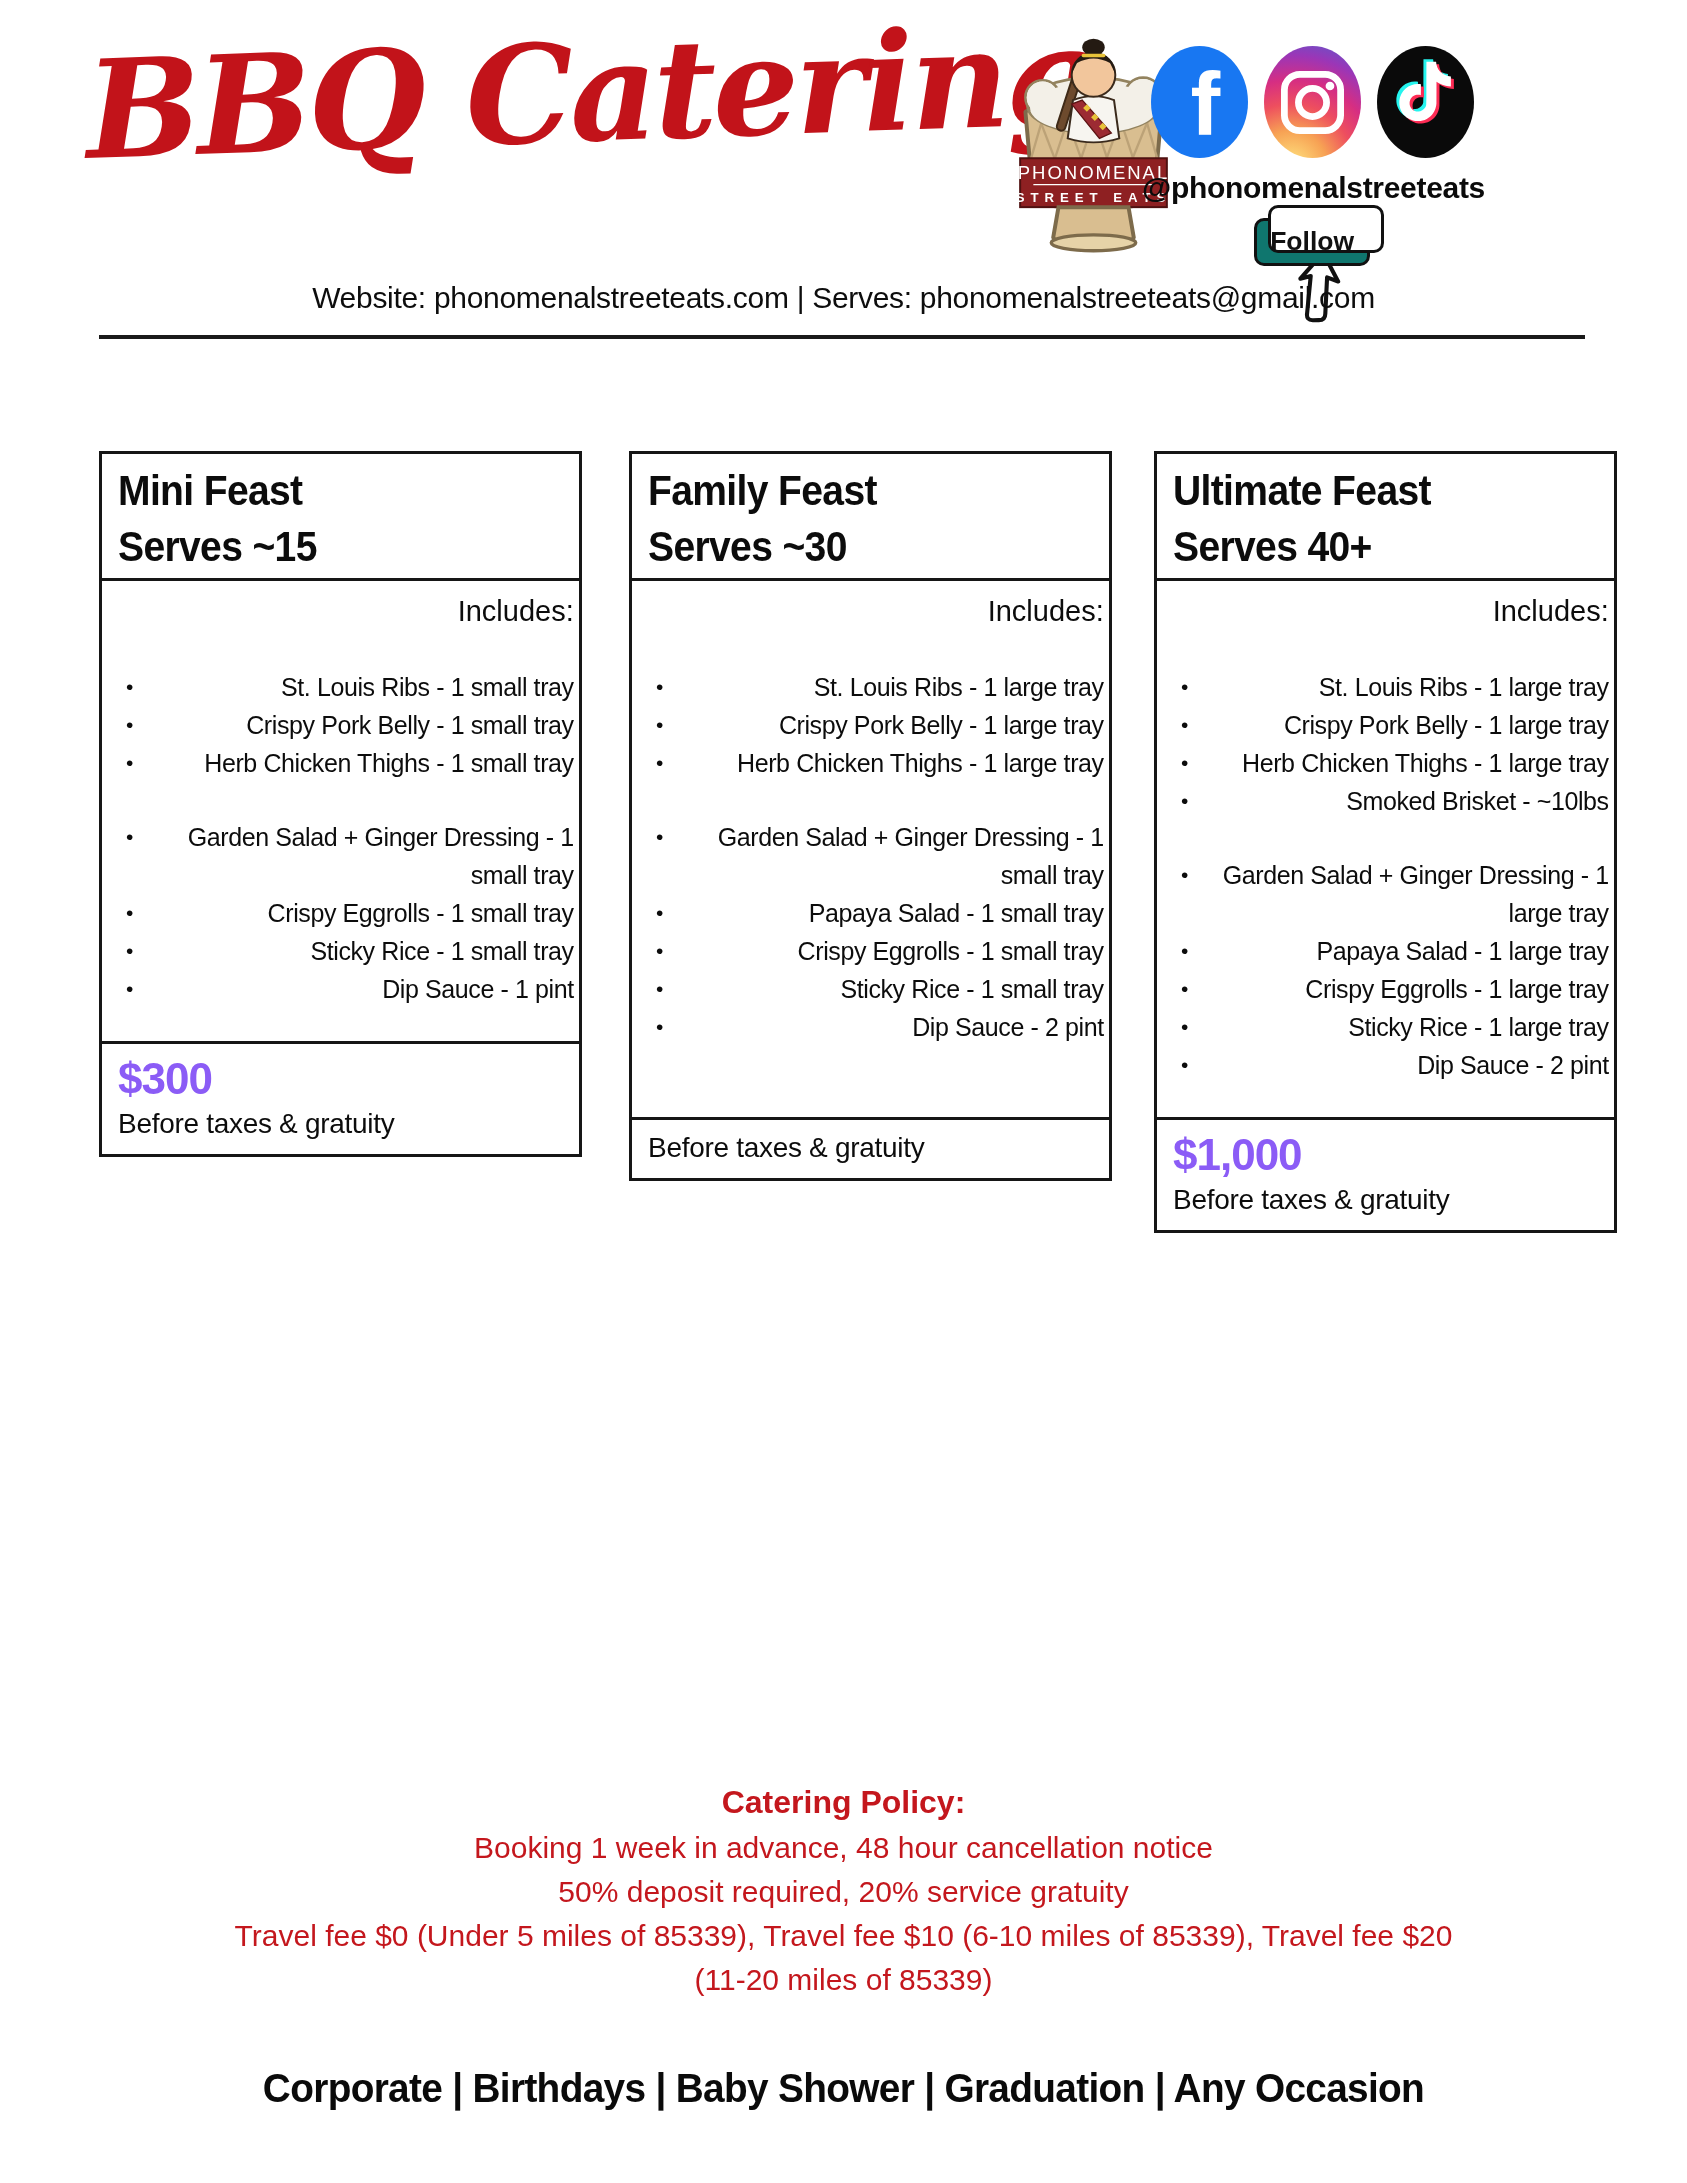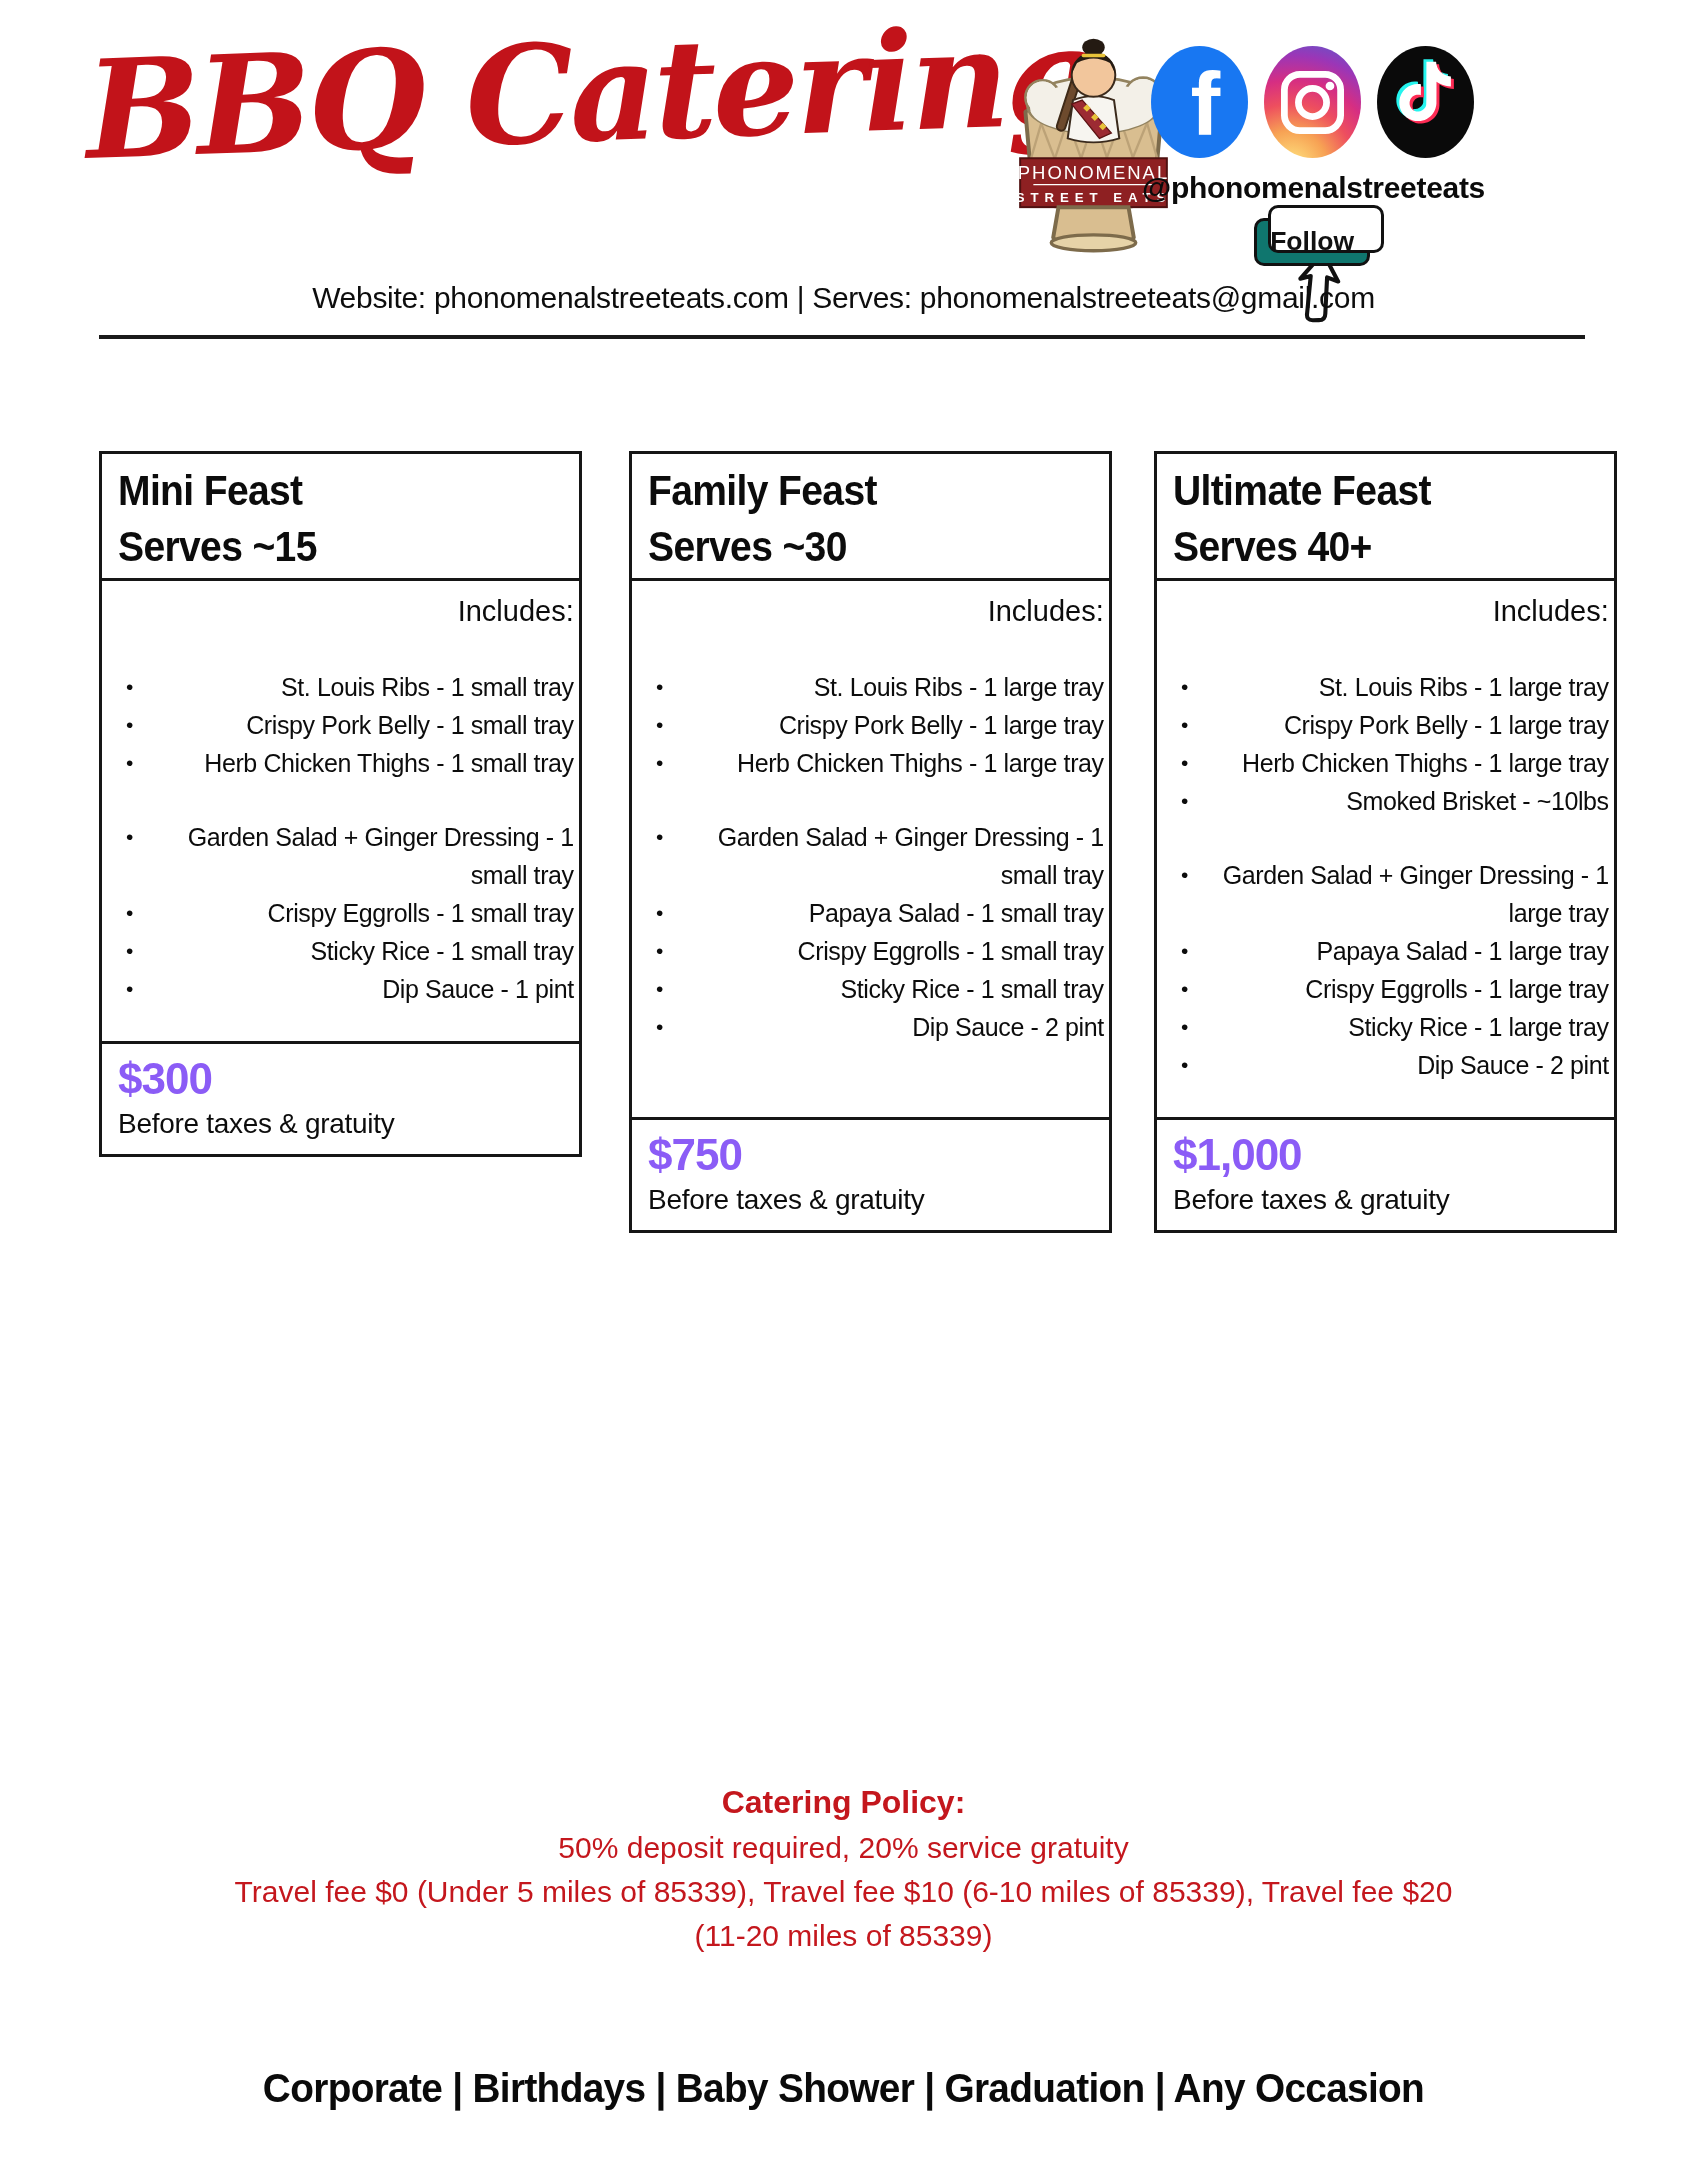--- a/index.html
+++ b/index.html
@@ -244,21 +244,20 @@
         </ul>
       <ul class="items">
           <li>Garden Salad + Ginger Dressing - 1 small tray</li>
           <li>Papaya Salad - 1 small tray</li>
           <li>Crispy Eggrolls - 1 small tray</li>
           <li>Sticky Rice - 1 small tray</li>
           <li>Dip Sauce - 2 pint</li>
         </ul>
     </div>
     <div class="card-price">
-      <div class="price">$750</div>
       <div class="price-note">Before taxes &amp; gratuity</div>
     </div>
   </article>
 
   <article class="card c2">
     <div class="card-head">
       <div class="card-head-inner">
         <div class="card-title">Ultimate Feast</div>
         <div class="card-serves">Serves 40+</div>
       </div>
@@ -281,20 +280,21 @@
     </div>
     <div class="card-price">
       <div class="price">$1,000</div>
       <div class="price-note">Before taxes &amp; gratuity</div>
     </div>
   </article>
 
   <section class="policy">
     <div class="policy-title">Catering Policy:</div>
     <div class="policy-lines">
+        <div>Booking 1 week in advance, 48 hour cancellation notice</div>
         <div>50% deposit required, 20% service gratuity</div>
         <div>Travel fee $0 (Under 5 miles of 85339), Travel fee $10 (6-10 miles of 85339), Travel fee $20 (11-20 miles of 85339)</div>
       </div>
   </section>
 
   <footer class="occasions">Corporate | Birthdays | Baby Shower | Graduation | Any Occasion</footer>
 
 </div>
 
 

